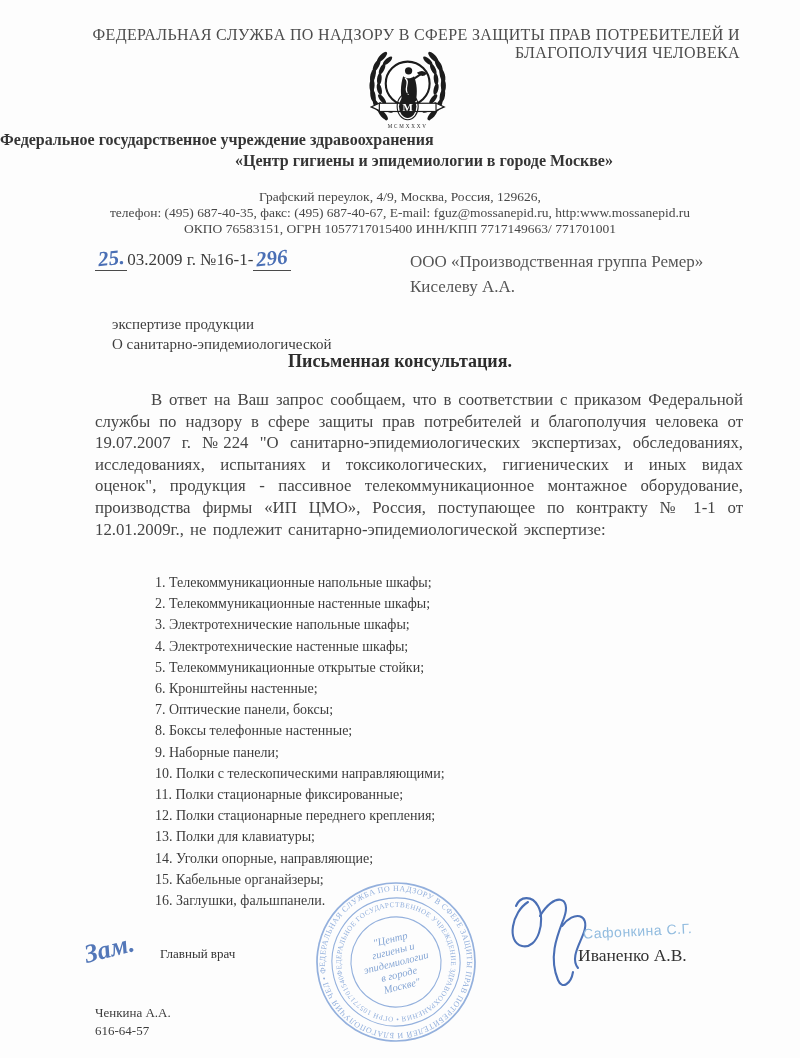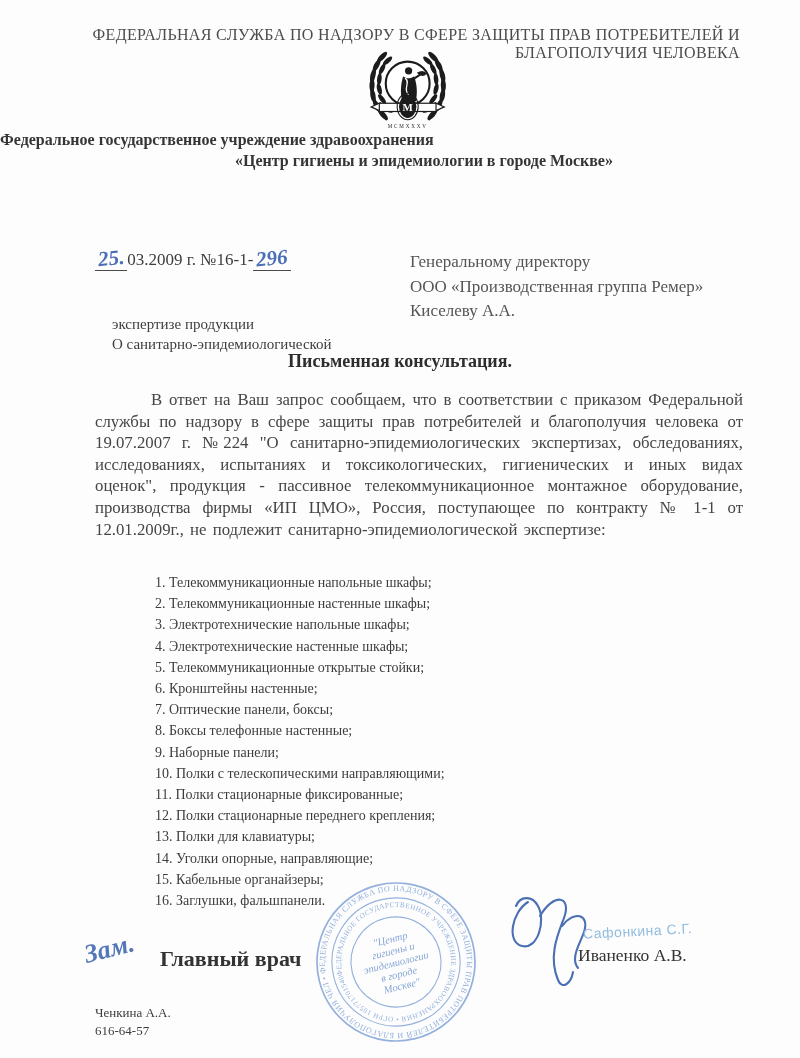--- a/index.html
+++ b/index.html
@@ -29,21 +29,21 @@
   .doc-title{position:absolute;top:351px;left:0;width:100%;text-align:center;
     font-weight:bold;font-size:18px;color:#2d2d2d;}
   .body-par{
     position:absolute;left:95px;top:389px;width:648px;
     font-size:16.8px;line-height:21.6px;text-align:justify;text-indent:56px;
     color:#454545;word-spacing:2px;
   }
   .item-list{position:absolute;left:155px;top:572px;font-size:14px;line-height:21.2px;color:#3c3c3c;}
   .hand-note{position:absolute;left:84px;top:934px;font-style:italic;font-weight:bold;
     color:#5377b8;font-size:26px;transform:rotate(-14deg);}
-  .pos-title{position:absolute;left:160px;top:946px;font-size:22px;color:#333;font-weight:bold;}
+  .pos-title{position:absolute;left:160px;top:946px;font-size:13px;color:#333;}
   .stamp-wrap{position:absolute;left:298px;top:876px;opacity:.82;}
   .sig-wrap{position:absolute;left:498px;top:880px;}
   .facsimile{position:absolute;left:583px;top:923px;font-family:"Liberation Sans",sans-serif;
     font-size:14px;color:#92bcdf;transform:rotate(-3deg);letter-spacing:.5px;}
   .signer{position:absolute;left:578px;top:945px;font-size:17.5px;color:#333;}
   .footer{position:absolute;left:95px;top:1004px;font-size:13px;line-height:17.5px;color:#3b3b3b;}
 </style>
 </head>
 <body>
 
@@ -107,29 +107,33 @@
         <ellipse cx="70" cy="66" rx="9.5" ry="12.5" fill="#1c1c1c"></ellipse>
         <text x="70" y="70.5" text-anchor="middle" font-size="12" font-weight="bold" fill="#ffffff" font-family="Liberation Serif, serif">M</text>
       </g>
       <text x="70" y="90" text-anchor="middle" font-size="5.6" letter-spacing="2" fill="#2a2a2a" font-family="Liberation Serif, serif">MCMXXXV</text>
     </svg>
   </div>
 
   <div class="org-line1">Федеральное государственное учреждение здравоохранения</div>
   <div class="org-line2">«Центр гигиены и эпидемиологии в городе Москве»</div>
 
+  <div class="addr">
+    <div>Графский переулок, 4/9, Москва, Россия, 129626,</div>
+    <div>телефон: (495) 687-40-35, факс: (495) 687-40-67, E-mail: fguz@mossanepid.ru,  http:www.mossanepid.ru</div>
+    <div>ОКПО 76583151, ОГРН 1057717015400 ИНН/КПП 7717149663/ 771701001</div>
+  </div>
 
   <div class="ref-block">
     <div class="ref-line1">
       <span class="uline"><span class="hand">25.</span></span><span>03.2009 г. №16-1-</span><span class="uline"><span class="hand">296</span></span>
     </div>
   </div>
 
   <div class="recipient">
-    <div>Генеральному директору</div>
     <div>ООО «Производственная группа Ремер»</div>
     <div>Киселеву А.А.</div>
   </div>
 
   <div class="subject">
     <div>экспертизе продукции</div>
     <div>О санитарно-эпидемиологической</div>
   </div>
 
   <div class="doc-title">Письменная консультация.</div>

